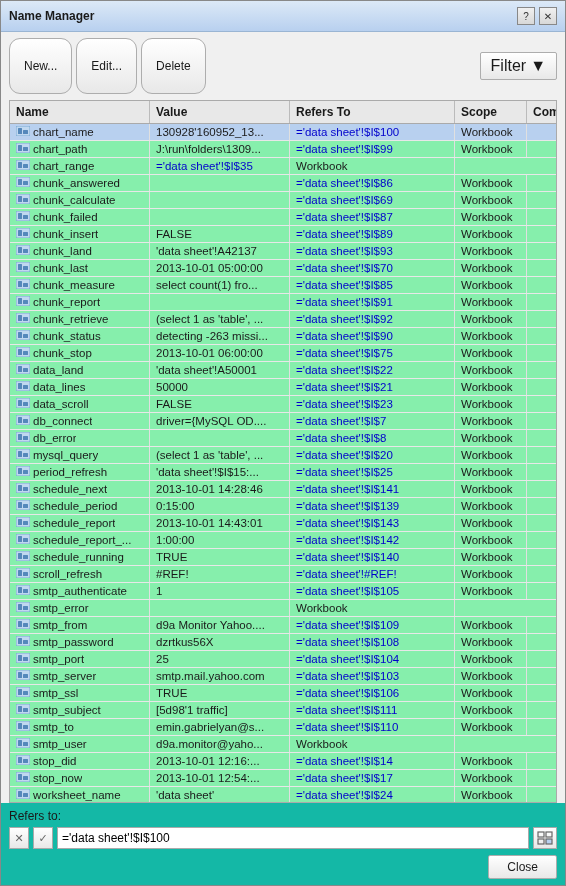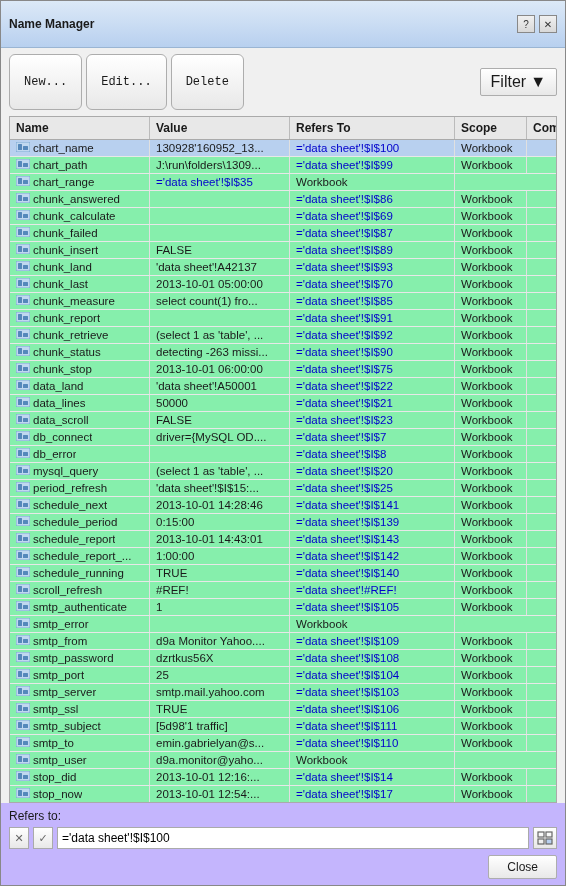--- a/index.html
+++ b/index.html
@@ -17,21 +17,21 @@
       width: 566px;
       height: 886px;
       background: #f0f0f0;
       border: 1px solid #888;
       display: flex;
       flex-direction: column;
       box-shadow: 2px 2px 8px rgba(0,0,0,0.3);
     }
     .title-bar {
       background: linear-gradient(to bottom, #dce9f7, #b8d0ef);
-      padding: 14px 8px;
+      padding: 6px 8px;
       display: flex;
       align-items: center;
       justify-content: space-between;
       border-bottom: 1px solid #9ab5d3;
     }
     .title-bar-title {
       font-size: 12px;
       font-weight: bold;
       color: #1a1a1a;
     }
@@ -57,23 +57,22 @@
       gap: 4px;
       align-items: center;
       background: #f0f0f0;
     }
     .toolbar-btn {
       padding: 20px 14px;
       border: 1px solid #adadad;
       background: linear-gradient(to bottom, #ffffff, #e8e8e8);
       font-size: 12px;
       cursor: pointer;
-      border-radius: 6px;
+      border-radius: 11px;
       color: #1a1a1a;
-      font-family: Liberation Mono, monospace;
     }
     .filter-btn {
       margin-left: auto;
       padding: 4px 10px;
       border: 1px solid #adadad;
       background: linear-gradient(to bottom, #ffffff, #e8e8e8);
       font-size: 16px;
       cursor: pointer;
       border-radius: 2px;
       display: flex;
@@ -143,21 +142,21 @@
     }
     .name-icon svg {
       width: 14px;
       height: 10px;
     }
     .refers-to-cell {
       color: #0000cc;
     }
     .bottom-area {
       padding: 6px 8px;
-      background: #c4b5fd;
+      background: #14b8a6;
     }
     .refers-label {
       font-size: 12px;
       margin-bottom: 4px;
       color: #1a1a1a;
     }
     .refers-input-row {
       display: flex;
       align-items: center;
       gap: 4px;

